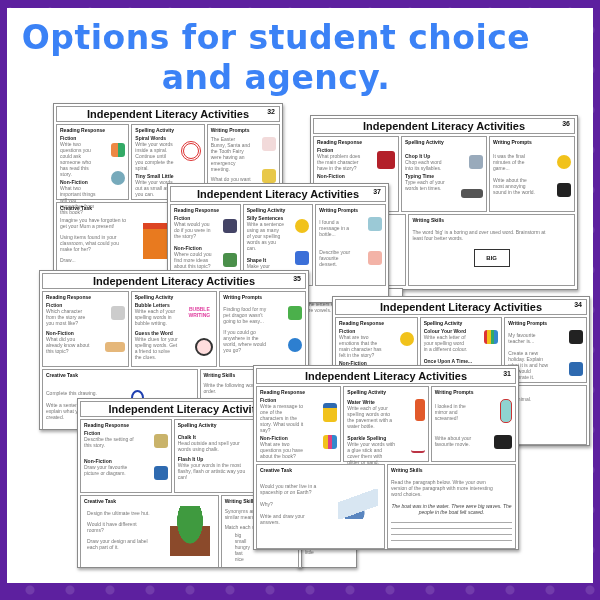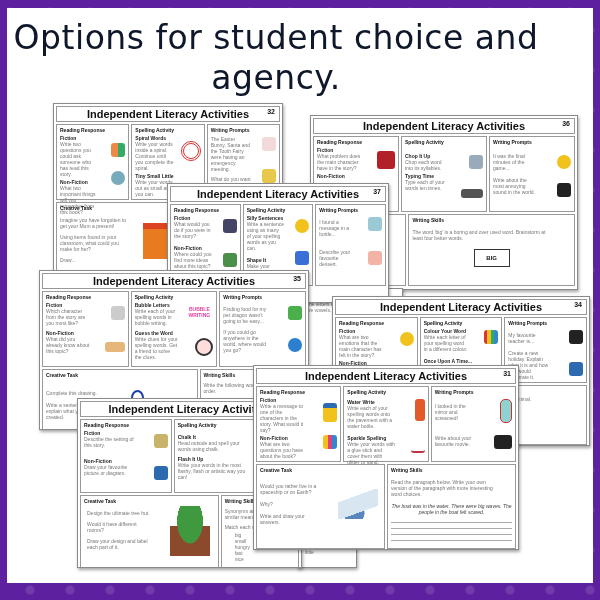--- a/index.html
+++ b/index.html
@@ -15,22 +15,22 @@
       radial-gradient(circle at 10px 10px, rgba(255,255,255,0.18) 2px, transparent 3px) 0 0/40px 40px,
       radial-gradient(circle at 30px 30px, rgba(255,255,255,0.12) 4px, transparent 5px) 0 0/40px 40px,
       #5d209f;
   }
   .panel {
     position: absolute; left: 7px; top: 8px; width: 586px; height: 575px;
     background: #ffffff;
   }
   .title {
     position: absolute; left: 0; top: 10px; width: 538px;
-    text-align: center; color: #0f172a;
-    font-family: "DejaVu Sans", sans-serif; font-weight: normal;
+    text-align: center; color: #3b82f6;
+    font-family: "DejaVu Sans", sans-serif; font-weight: bold;
     font-size: 33px; line-height: 40px; letter-spacing: 0.5px;
   }
   .sheet {
     position: absolute; background: #fff;
     border: 1px solid #8a8a8a;
     box-shadow: 1px 2px 3px rgba(0,0,0,0.35);
     padding: 2px;
     box-sizing: border-box;
     overflow: hidden;
   }

